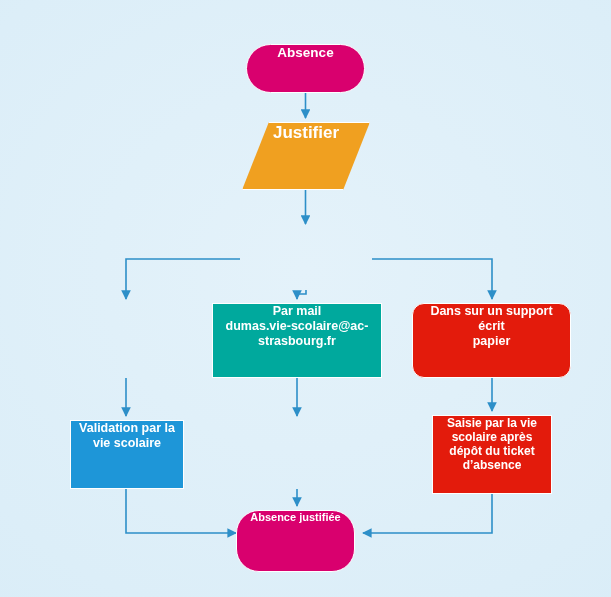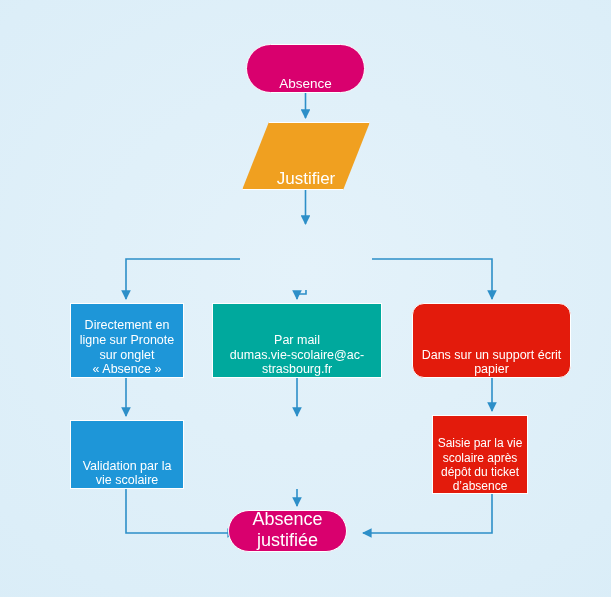--- a/index.html
+++ b/index.html
@@ -25,49 +25,50 @@
     left: 0;
     top: 0;
     width: 611px;
     height: 597px;
     pointer-events: none;
   }
   .node {
     position: absolute;
     box-sizing: border-box;
     display: flex;
-    align-items: flex-end;
+    align-items: flex-start;
     justify-content: center;
     text-align: center;
     color: #ffffff;
     line-height: 1.18;
     z-index: 3;
+    font-weight: bold;
   }
   .node .lbl {
     display: block;
     padding: 0 4px;
     white-space: pre-line;
   }
 
   
   .terminator {
     background: #d9006e;
     border: 1.5px solid #ffffff;
     font-size: 13.5px;
   }
   #node-absence {
     left: 246px;  top: 44px;
     width: 119px; height: 49px;
     border-radius: 24.5px;
   }
   #node-absence-justifiee {
-    left: 228px;  top: 510px;
-    width: 119px; height: 42px;
+    left: 236px;  top: 510px;
+    width: 119px; height: 62px;
     border-radius: 23px;
-    font-size: 18px;
+    font-size: 11px;
   }
 
   
   #node-justifier {
     left: 242px;  top: 122px;
     width: 128px; height: 68px;
     background: #f0a020;
     border: 1.5px solid #ffffff;
     font-size: 17px;
     clip-path: polygon(21% 0, 100% 0, 79% 100%, 0 100%);
@@ -99,21 +100,21 @@
   .blue  { background: #1e96d8; }
   .teal  { background: #00a99d; }
   .red   { background: #e31b0c; }
 
   #node-pronote   { left: 70px;  top: 303px; width: 114px; height: 75px; }
   #node-mail      { left: 212px; top: 303px; width: 170px; height: 75px; }
   #node-papier    { left: 412px; top: 303px; width: 159px; height: 75px; border-radius: 12px; }
 
   #node-validation { left: 70px;  top: 420px; width: 114px; height: 69px; }
   #node-reponse    { left: 238px; top: 420px; width: 120px; height: 69px; }
-  #node-saisie     { left: 432px; top: 415px; width: 96px; height: 79px; font-size: 12px; }
+  #node-saisie     { left: 432px; top: 415px; width: 120px; height: 79px; font-size: 12px; }
 </style>
 </head>
 <body>
 
 <div id="canvas">
 
   <svg id="edges" viewBox="0 0 611 597" width="611" height="597" aria-hidden="true">
     <defs>
       <marker id="arrow" viewBox="0 0 10 10" refX="9" refY="5" markerWidth="6" markerHeight="6" orient="auto-start-reverse">
         <path d="M 0 0 L 10 5 L 0 10 z" fill="#2d8fc8"></path>
@@ -147,26 +148,20 @@
 
   <div class="node terminator" id="node-absence">
     <span class="lbl">Absence</span>
   </div>
 
   <div class="node" id="node-justifier">
     <span class="lbl">Justifier</span>
   </div>
 
 
-  <div class="node rect blue" id="node-pronote">
-    <span class="lbl">Directement en
-ligne sur Pronote
-sur onglet
-« Absence »</span>
-  </div>
 
   <div class="node rect teal" id="node-mail">
     <span class="lbl">Par mail
 dumas.vie-scolaire@ac-
 strasbourg.fr</span>
   </div>
 
   <div class="node rect red" id="node-papier">
     <span class="lbl">Dans sur un support écrit
 papier</span>

